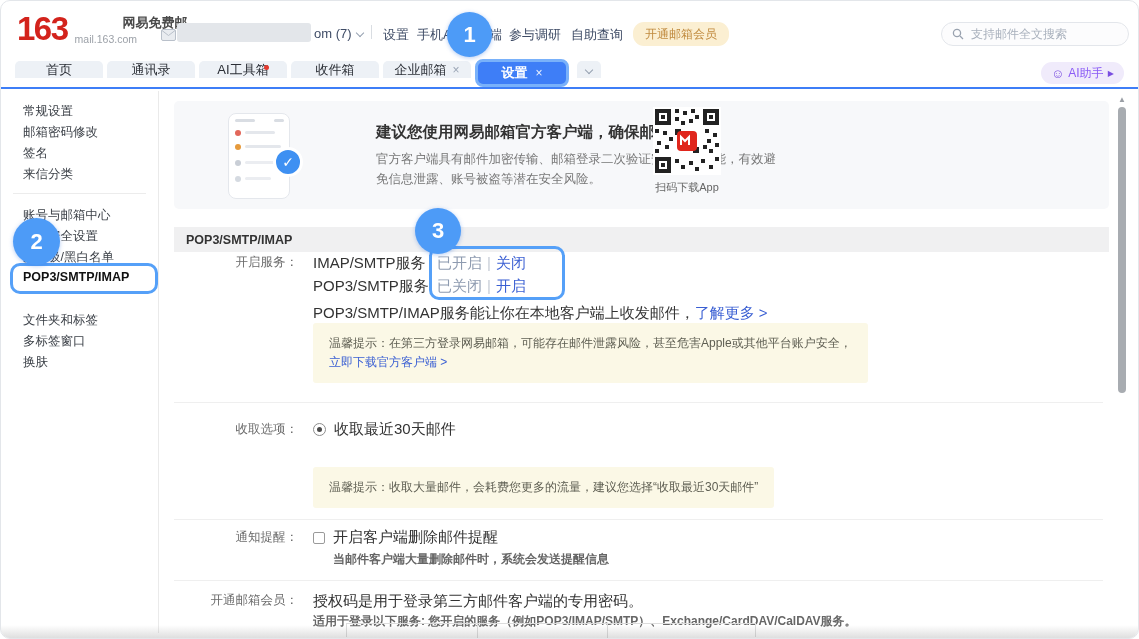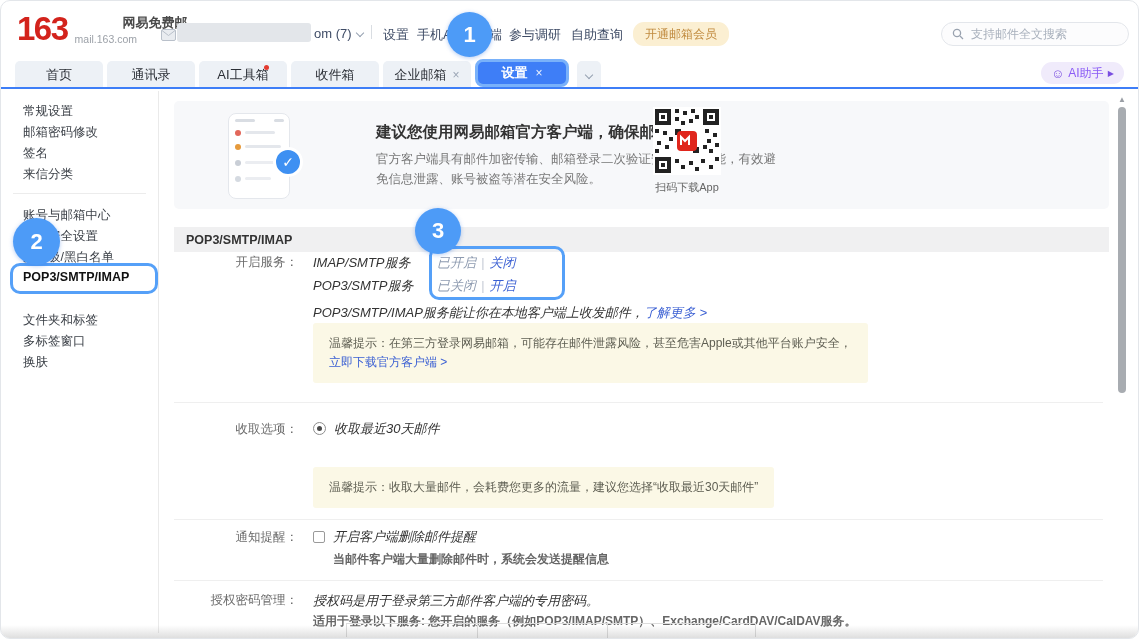--- a/index.html
+++ b/index.html
@@ -1,27 +1,27 @@
 <!DOCTYPE html>
 <html><head>
 <meta charset="utf-8">
 <style>
   * { margin:0; padding:0; box-sizing:border-box; }
   html,body { background:#fff; font-family:"Liberation Sans","DejaVu Sans",sans-serif; }
   .window { position:relative; width:1139px; height:639px; background:#fff;
             border:1px solid #E3E6EA; border-radius:10px; overflow:hidden; }
   .abs { position:absolute; }
   .nav-link { font-size:13px; color:#3F4C66; cursor:pointer; white-space:nowrap; }
-  .tab { position:absolute; top:60px; width:88px; height:28px; background:#EDF1F6; border-radius:5px 5px 0 0;
+  .tab { position:absolute; top:60px; width:88px; height:17px; background:#EDF1F6; border-radius:5px 5px 0 0;
          display:flex; align-items:center; justify-content:center; font-size:13px; color:#2B2F36; cursor:pointer; }
   .tab-close { color:#9AA5B5; font-size:12px; margin-left:6px; cursor:pointer; }
   .side-item { position:absolute; left:22px; font-size:12.5px; color:#3A3F46; cursor:pointer; white-space:nowrap; }
   .divider { position:absolute; left:173px; width:929px; height:1px; background:#EFEFEF; }
   .lbl { position:absolute; left:160px; width:137px; text-align:right; font-size:12.5px; color:#6B6B6B; white-space:nowrap; }
-  .txt { font-size:13px; color:#333; white-space:nowrap;font-style:italic; }
+  .txt { font-size:15px; color:#333; white-space:nowrap; }
   .sub { font-size:12px; color:#777; white-space:nowrap;font-weight:bold; }
   .link { color:#3A5FD3; cursor:pointer; }
   .status { color:#8E9BB0; }
   .sep { color:#C5CBD6; padding:0 5px; }
   .tip { position:absolute; background:#FBF8E6; border-radius:3px; padding:11px 16px; font-size:12px;
          color:#5E5E52; line-height:19px; white-space:nowrap; }
   .ann-circle { position:absolute; background:#4D9BF7; color:#fff; border-radius:50%;
                 display:flex; align-items:center; justify-content:center; font-size:22px;
                 font-weight:bold; z-index:60; box-shadow:0 1px 4px rgba(40,110,220,.35); }
   .ann-rect { position:absolute; border:3px solid #55A0F8; border-radius:10px; z-index:55; pointer-events:none; }
@@ -229,21 +229,21 @@
   <div class="tip" style="left:312px;top:466px;">温馨提示：收取大量邮件，会耗费您更多的流量，建议您选择“收取最近30天邮件”</div>
   <div class="divider" style="top:518px;"></div>
 
   <div class="lbl" style="top:528px;">通知提醒：</div>
   <div class="abs txt" style="left:312px;top:527px;cursor:pointer;">
     <span class="checkbox"></span><span>开启客户端删除邮件提醒</span>
   </div>
   <div class="abs sub" style="left:332px;top:550px;color:#666;">当邮件客户端大量删除邮件时，系统会发送提醒信息</div>
   <div class="divider" style="top:579px;"></div>
 
-  <div class="lbl" style="top:591px;">授权密码管理：</div>
+  <div class="lbl" style="top:591px;">开通邮箱会员：</div>
   <div class="abs txt" style="left:312px;top:591px;">授权码是用于登录第三方邮件客户端的专用密码。</div>
   <div class="abs sub" style="left:312px;top:612px;color:#666;">适用于登录以下服务: 您开启的服务（例如POP3/IMAP/SMTP）、Exchange/CardDAV/CalDAV服务。</div>
   <div class="abs" style="left:345px;top:622px;width:410px;height:14px;border:1px solid #DCDCDC;border-bottom:none;">
     <div style="position:absolute;left:130px;top:0;width:1px;height:14px;background:#DCDCDC;"></div>
     <div style="position:absolute;left:260px;top:0;width:1px;height:14px;background:#DCDCDC;"></div>
   </div>
 
   <div class="abs" style="left:1116px;top:94px;width:10px;text-align:center;font-size:8px;color:#9A9EA5;cursor:pointer;">▲</div>
   <div class="abs" style="left:1117px;top:106px;width:8px;height:286px;background:#A8ACB1;border-radius:4px;cursor:grab;"></div>
 

